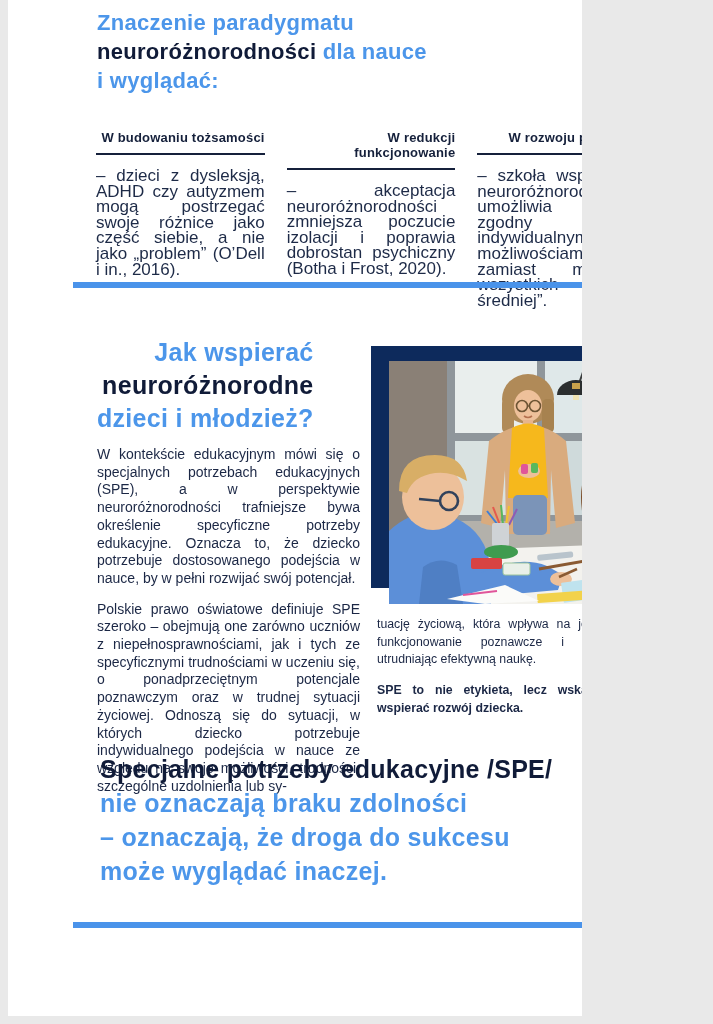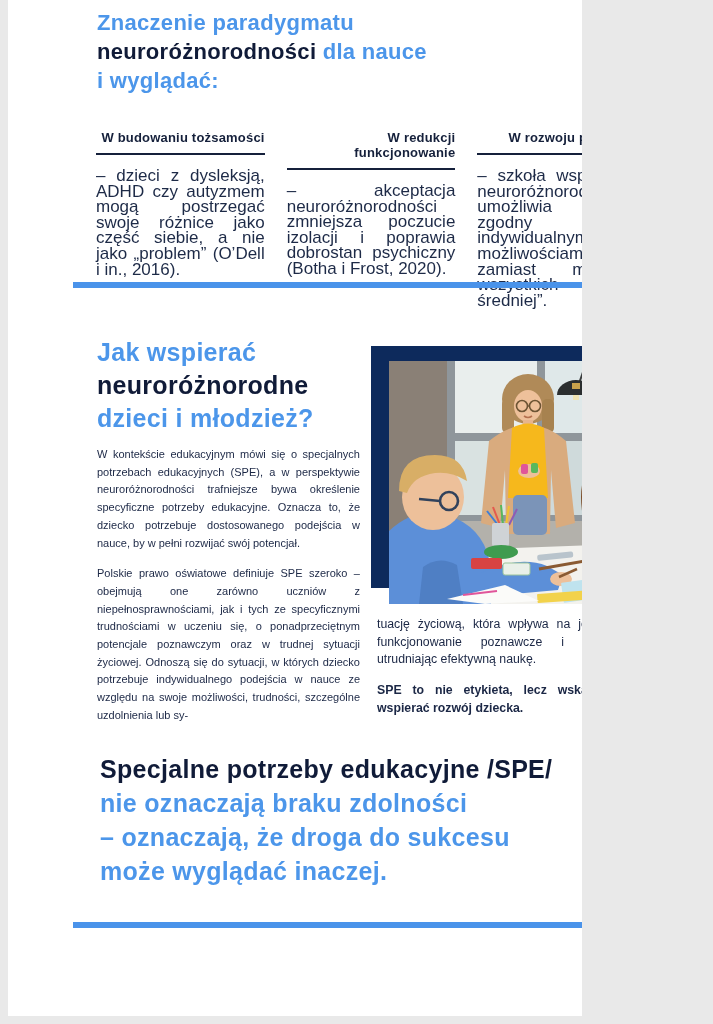--- a/index.html
+++ b/index.html
@@ -14,27 +14,27 @@
 
   .doc-title{position:absolute;left:97px;top:8px;font-weight:bold;font-size:22px;line-height:29px;letter-spacing:.3px;}
   .blue-t{color:#4c96ea;}
   .dark-t{color:#101b38;}
 
   .columns{position:absolute;left:96px;top:130px;width:550px;display:flex;gap:22px;}
   .col{flex:1;}
   .col-header{font-weight:bold;font-size:13px;color:#15203b;padding-bottom:8px;border-bottom:2px solid #15203b;letter-spacing:.2px;text-align:right;}
   .col-body{margin-top:13px;font-size:17px;line-height:15.6px;text-align:justify;color:#1d2a47;}
 
-  .sec2-title{position:absolute;left:97px;top:336px;font-weight:bold;font-size:25px;line-height:33px;letter-spacing:.3px;}
+  .sec2-title{position:absolute;left:97px;top:336px;font-weight:bold;font-size:25px;line-height:33px;letter-spacing:.3px;text-align:right;}
 
   .photo-frame{position:absolute;left:371px;top:346px;width:240px;height:242px;background:#0d2a5c;}
   .photo{position:absolute;left:389px;top:361px;width:248px;height:243px;overflow:hidden;}
   .photo svg{display:block;}
 
-  .body-col-left{position:absolute;left:97px;top:446px;width:263px;font-size:11px;line-height:17.7px;text-align:justify;color:#1b2745;}
+  .body-col-left{position:absolute;left:97px;top:446px;width:263px;font-size:14px;line-height:17.7px;text-align:justify;color:#1b2745;}
   .body-col-left p{margin:0 0 13px 0;}
   .body-col-right{position:absolute;left:373px;top:616px;width:283px;font-size:12.3px;line-height:17.7px;text-align:justify;color:#1b2745;}
   .body-col-right p{margin:0 0 13px 4px;}
   .bold-p{font-weight:bold;}
 
   .statement{position:absolute;left:100px;top:752px;font-weight:bold;font-size:25px;line-height:34px;letter-spacing:.3px;}
 </style>
 </head>
 <body>
 

